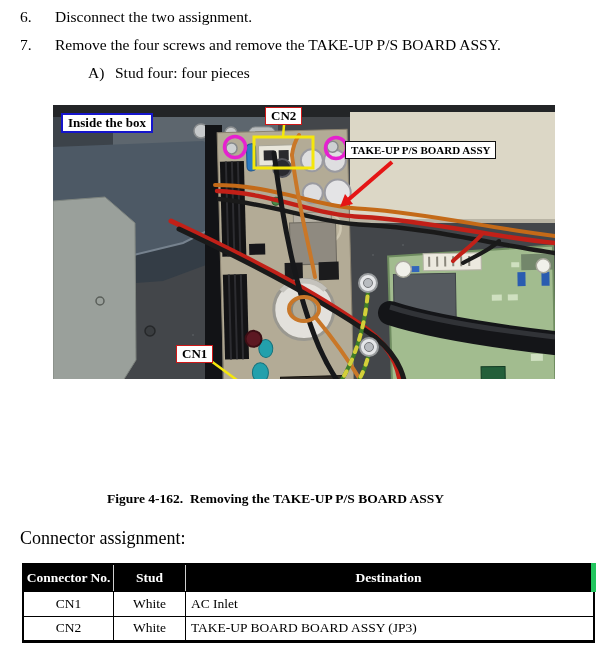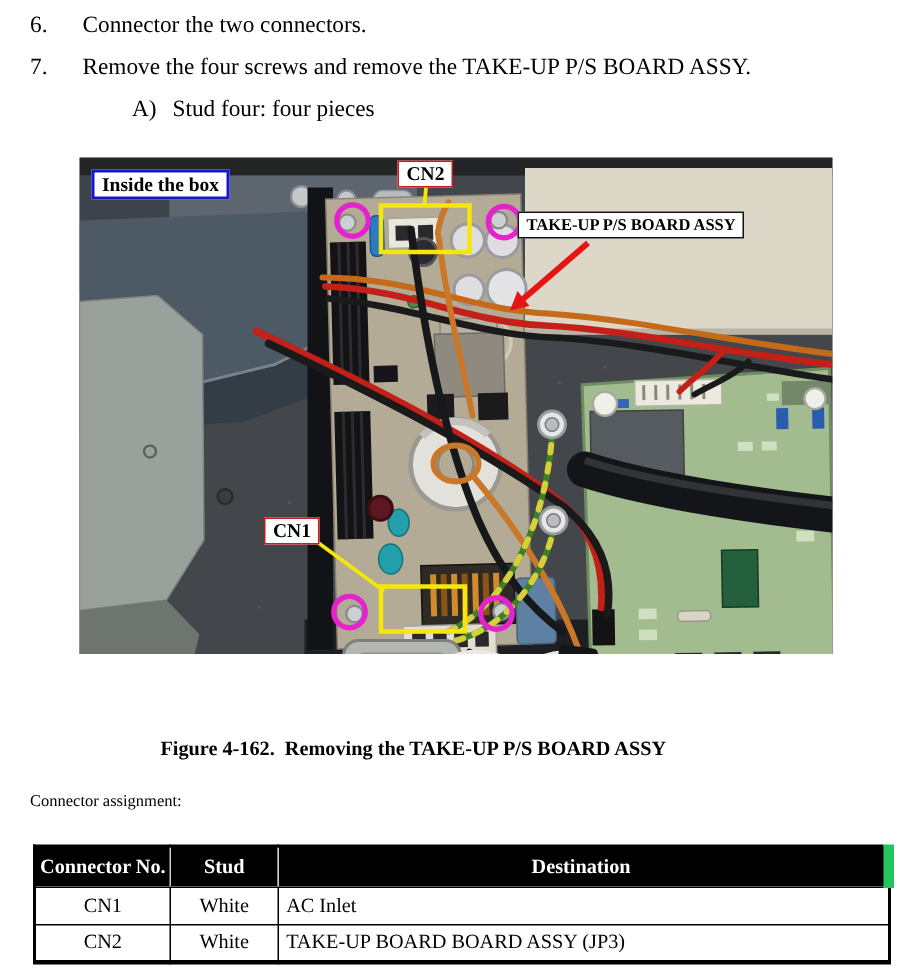--- a/index.html
+++ b/index.html
@@ -7,21 +7,21 @@
               font-family:"Liberation Serif", serif; color:#000; }
 
   
   .instr { position:absolute; font-size:15.5px; line-height:18px; }
   .instr .num { position:absolute; left:20px; }
   .instr .txt { position:absolute; left:55px; white-space:nowrap; }
   .sub .num { left:88px; }
   .sub .txt { left:115px; }
 
   
-  #photo { position:absolute; left:53px; top:105px; width:502px; height:331px;
+  #photo { position:absolute; left:53px; top:105px; width:502px; height:274px;
            background:#44474b; overflow:hidden; }
   #photo svg { position:absolute; left:0; top:0; }
 
   .plabel { position:absolute; background:#ffffff; font-weight:bold;
             font-size:13px; line-height:16px; padding:0 5px; white-space:nowrap;
             z-index:5; }
   .b-blue  { border:2px solid #1515cc; }
   .b-red   { border:1.5px solid #d01818; }
   .b-black { border:1.5px solid #111111; }
 
@@ -31,39 +31,39 @@
   #legend-ring { width:15px; height:15px; border:2.5px solid #e621cf; border-radius:50%; }
   #legend-a { width:18px; height:18px; border:1.5px solid #111; border-radius:50%;
               font-size:11px; line-height:16px; text-align:center; font-family:"Liberation Serif",serif; }
   #silkscreen { position:absolute; left:366px; top:349px; z-index:4;
                 font-family:"Liberation Sans",sans-serif; font-size:7px;
                 color:#e9e9de; letter-spacing:1px; }
 
   
   #caption { position:absolute; left:0; top:491px; width:551px; text-align:center;
              font-weight:bold; font-size:13.5px; }
-  #conn-heading { position:absolute; left:20px; top:528px; font-size:11px; }
+  #conn-heading { position:absolute; left:20px; top:528px; font-size:18px; }
 
   
   #conn-table { position:absolute; left:22px; top:563px; width:574px;
                 border-collapse:collapse; font-size:13.5px; }
   #conn-table th { background:#000; color:#fff; font-weight:bold; height:27px;
                    border:1px solid #000; border-right:1.5px solid #cfcfcf; text-align:center;margin-top:19px; }
-  #conn-table th:last-child { border-right:7px solid #22c55e; }
+  #conn-table th:last-child { border-right:5px solid #22c55e; }
   #conn-table td { height:25px; border:1.5px solid #000; text-align:center; background:#fff; }
   #conn-table td.dest { text-align:left; padding-left:5px; }
   #conn-table { border:2px solid #000; border-bottom:3px solid #000; }
   .col-cn { width:91px; } .col-color { width:72px; } .col-dest { width:411px; }
 </style>
 </head>
 <body>
 
 <div class="instr" style="top:8px;">
   <span class="num">6.</span>
-  <span class="txt">Connector the two connectors.</span>
+  <span class="txt">Disconnect the two assignment.</span>
 </div>
 <div class="instr" style="top:36px;">
   <span class="num">7.</span>
   <span class="txt">Remove the four screws and remove the TAKE-UP P/S BOARD ASSY.</span>
 </div>
 <div class="instr sub" style="top:64px;">
   <span class="num">A)</span>
   <span class="txt">Stud four: four pieces</span>
 </div>
 

